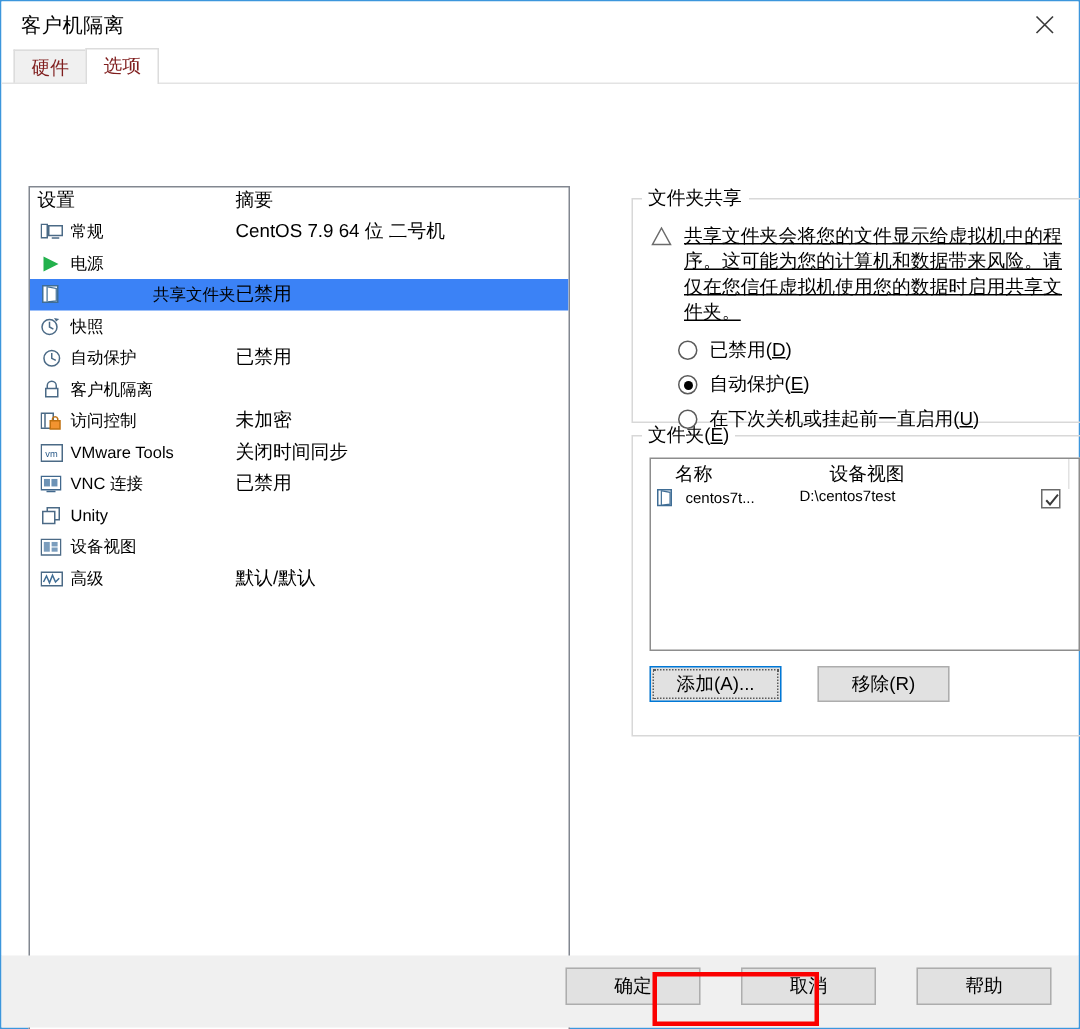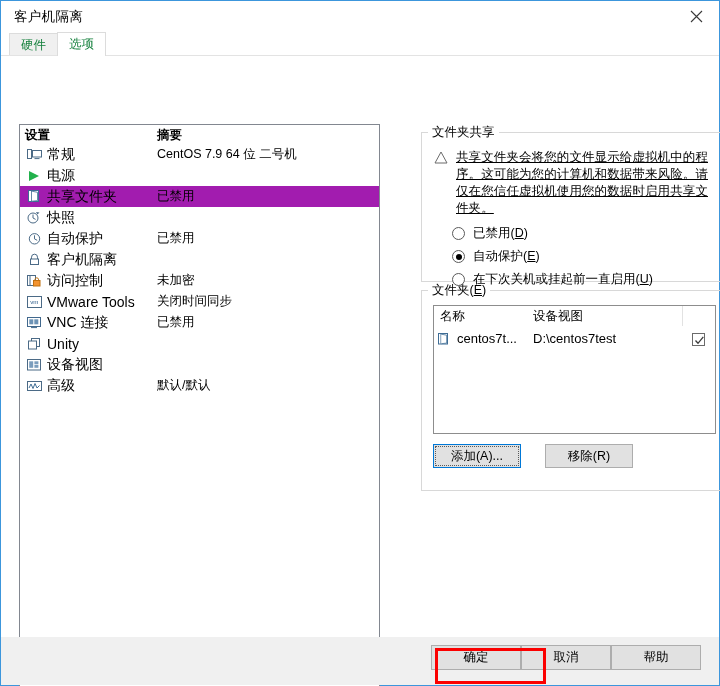--- a/index.html
+++ b/index.html
@@ -68,21 +68,21 @@
     height: 23px;
     line-height: 22px;
     padding: 0 11px;
     font-size: 12.5px;
     box-sizing: border-box;
     background: #f0f0f0;
     border: 1px solid #dcdcdc;
     border-bottom: none;
     margin-right: -1px;
     position: relative;
-    color: #15803d;
+    color: #7f1d1d;
   }
   .tab.active {
     background: #ffffff;
     border-color: #dcdcdc;
     z-index: 3;
     height: 24px;
     line-height: 23px;
   }
 
   
@@ -98,43 +98,42 @@
     left: 18px; top: 68px;
     width: 361px; height: 568px;
     box-sizing: border-box;
     border: 1px solid #828790;
     background: #ffffff;
     overflow: hidden;
   }
   .lp-head {
     display: flex;
     height: 19px;
-    align-items: flex-end;
+    align-items: flex-start;
     padding-left: 5px;
     box-sizing: border-box;
-    font-weight: bold;
   }
   .lp-head .c1 { width: 132px; font-size: 12.5px; }
   .lp-head .c2 { font-size: 12.5px; }
   .lp-row {
     display: flex;
     align-items: center;
     height: 21px;
     padding-left: 5px;
     box-sizing: border-box;
   }
-  .lp-row.sel { background: #a21caf; }
+  .lp-row.sel { background: #3b82f6; text-align: right; }
   .lp-icon {
     width: 18px; height: 16px;
     flex: 0 0 18px;
     margin-right: 4px;
     display: flex; align-items: center; justify-content: center;
   }
   .lp-icon svg { display:block; }
-  .lp-name { width: 110px; font-size: 14px; white-space: nowrap; }
+  .lp-name { width: 110px; font-size: 11px; white-space: nowrap; }
   .lp-sum  { font-size: 12.5px; white-space: nowrap; }
 
   
   .right-col {
     position: absolute;
     left: 420px; top: 68px;
     width: 306px;
   }
   fieldset.group {
     margin: 0;
@@ -204,29 +203,30 @@
     display: flex;
     height: 20px;
     align-items: center;
     font-size: 12.5px;
   }
   .tbl-head .th {
     box-sizing: border-box;
     padding-left: 6px;
     height: 20px;
     line-height: 20px;
+    margin-left: 10px;
   }
   .th-name { width: 93px; }
   .th-path { width: 155px; }
   .th-chk  { flex: 1 1 auto; border-left: 1px solid #e2e2e2; }
   .tbl-row {
     display: flex;
-    align-items: flex-end;
+    align-items: flex-start;
     height: 20px;
-    font-size: 13px;
+    font-size: 10px;
   }
   .tbl-row.sel { background: #eaeaea; }
   .td-name { width: 93px; display: flex; align-items: center; padding-left: 4px; box-sizing: border-box; white-space: nowrap; overflow: hidden; }
   .td-name .fico { flex: 0 0 16px; margin-right: 3px; display:flex; align-items:center; }
   .td-path { width: 155px; padding-left: 6px; box-sizing: border-box; white-space: nowrap; }
   .td-chk  { flex: 1 1 auto; display: flex; align-items: center; justify-content: center; }
   .chk {
     width: 13px; height: 13px;
     border: 1px solid #6b6b6b;
     background: #fff;
@@ -269,20 +269,21 @@
   .footer {
     flex: 0 0 48px;
     height: 48px;
     background: #f0f0f0;
     position: relative;
   }
   .footer-btns {
     position: absolute;
     right: 18px; top: 8px;
     display: flex;
+    gap: 27px;
   }
   .btn-foot { width: 90px; height: 25px; line-height: 23px; }
   .redbox {
     position: absolute;
     left: 434px; top: 647px;
     width: 111px; height: 36px;
     border: 3px solid #fb0000;
     box-sizing: border-box;
     pointer-events: none;
   }

